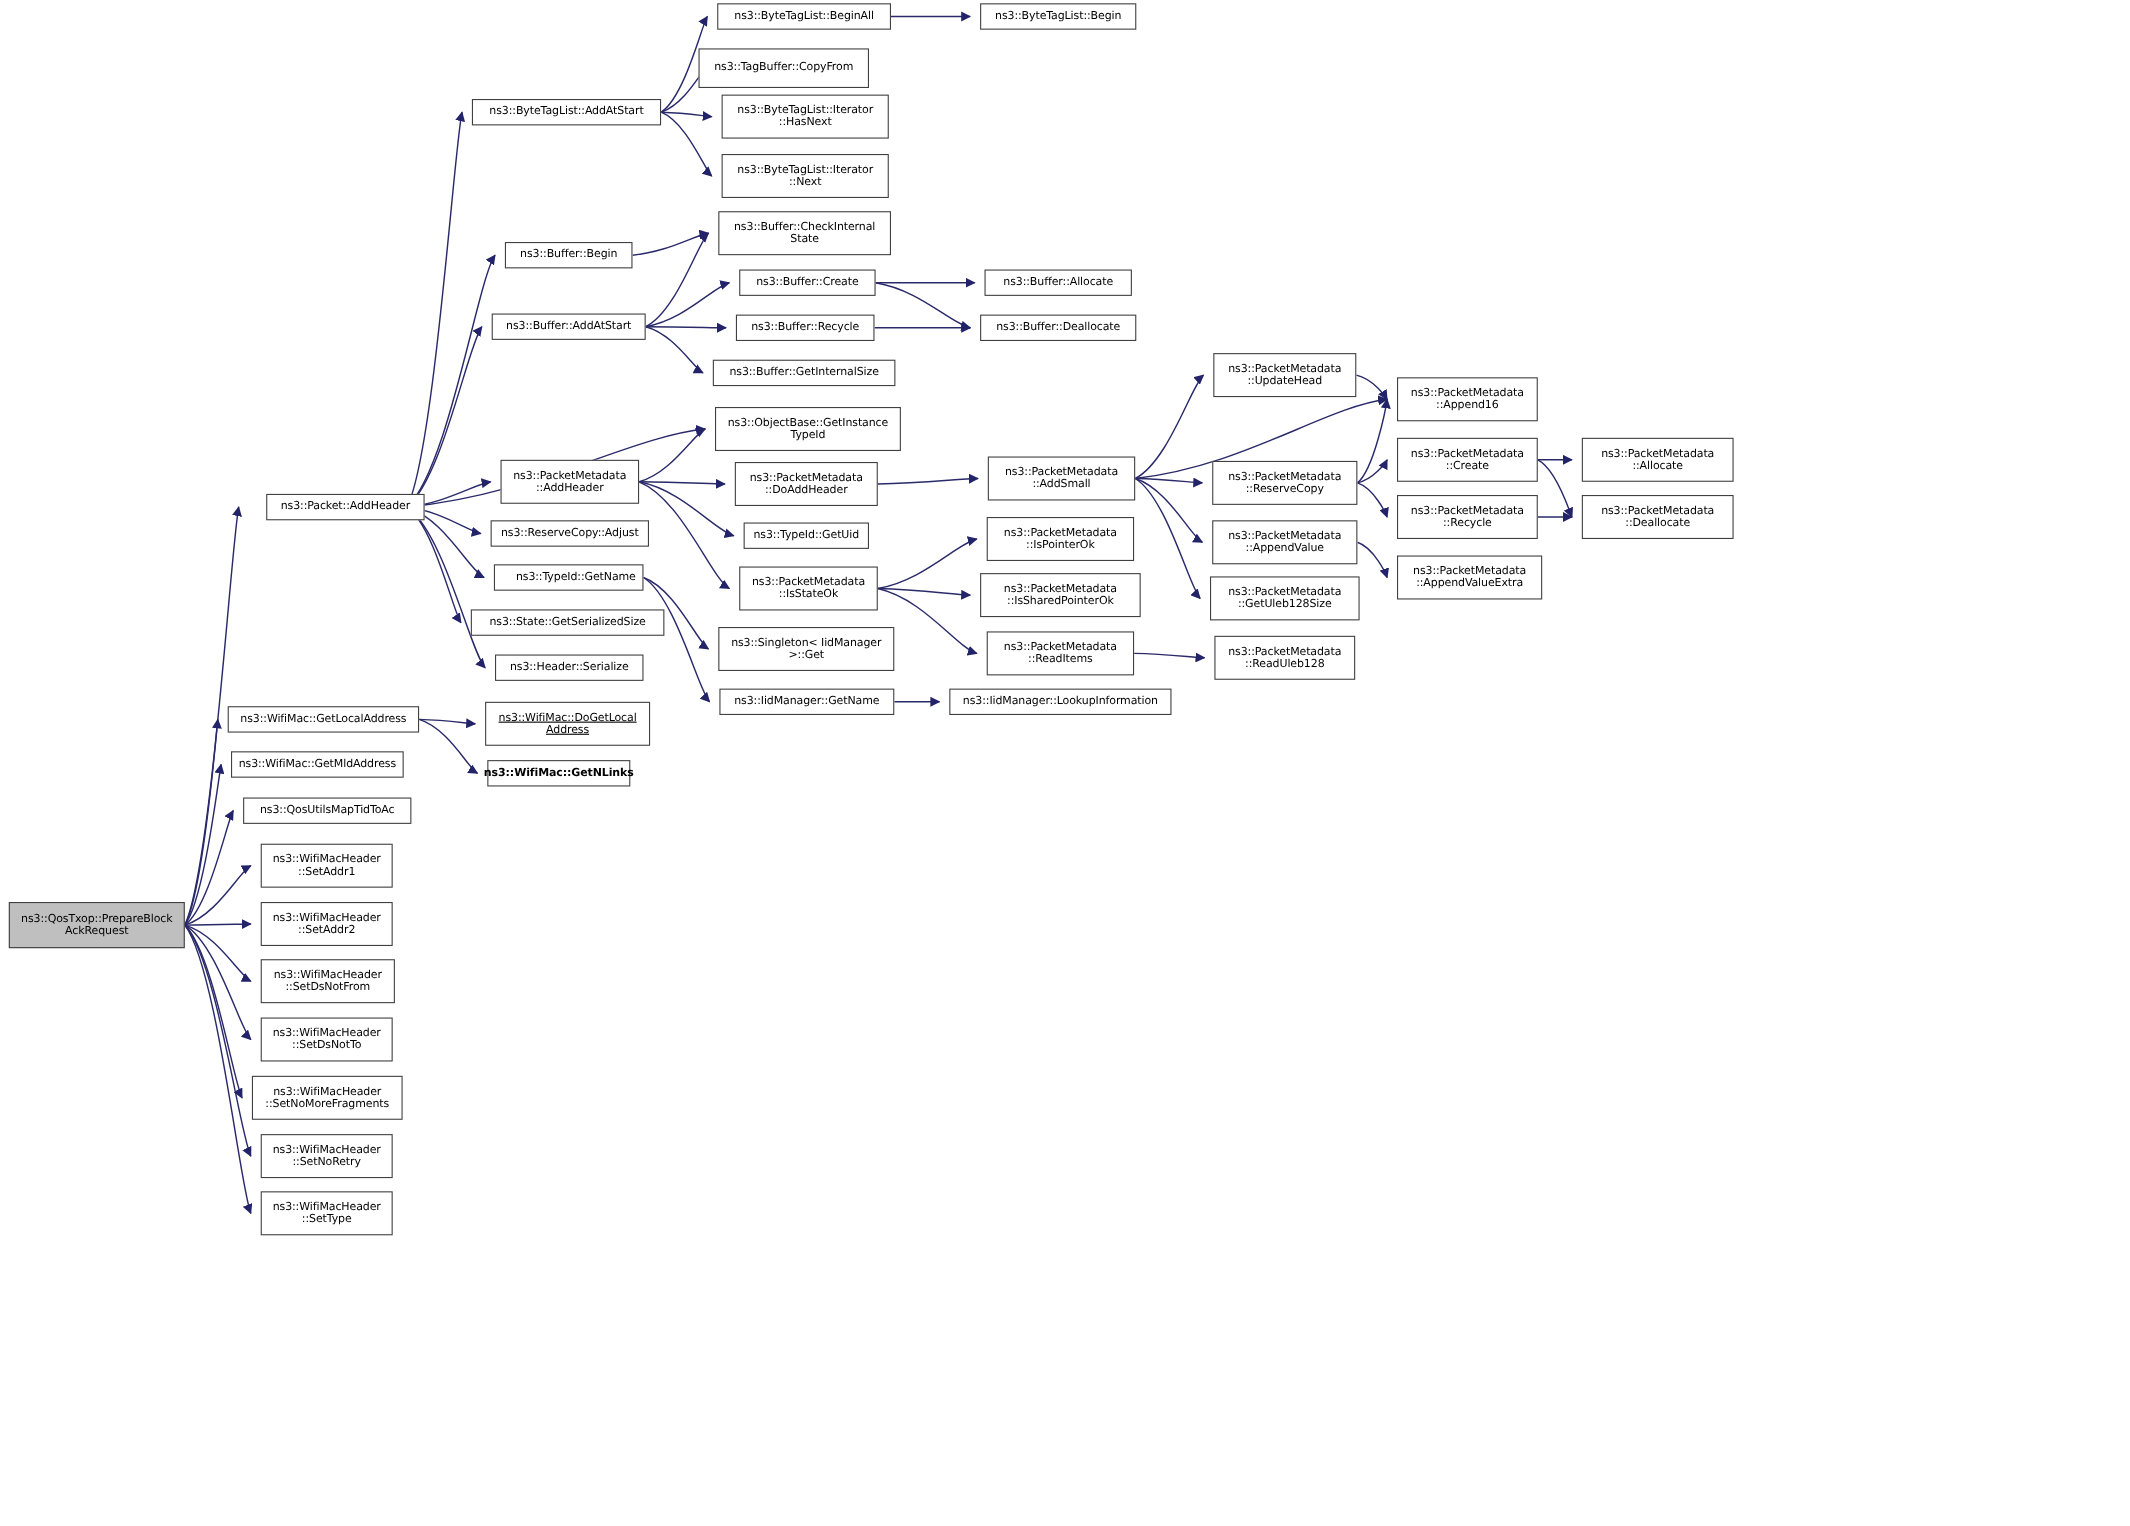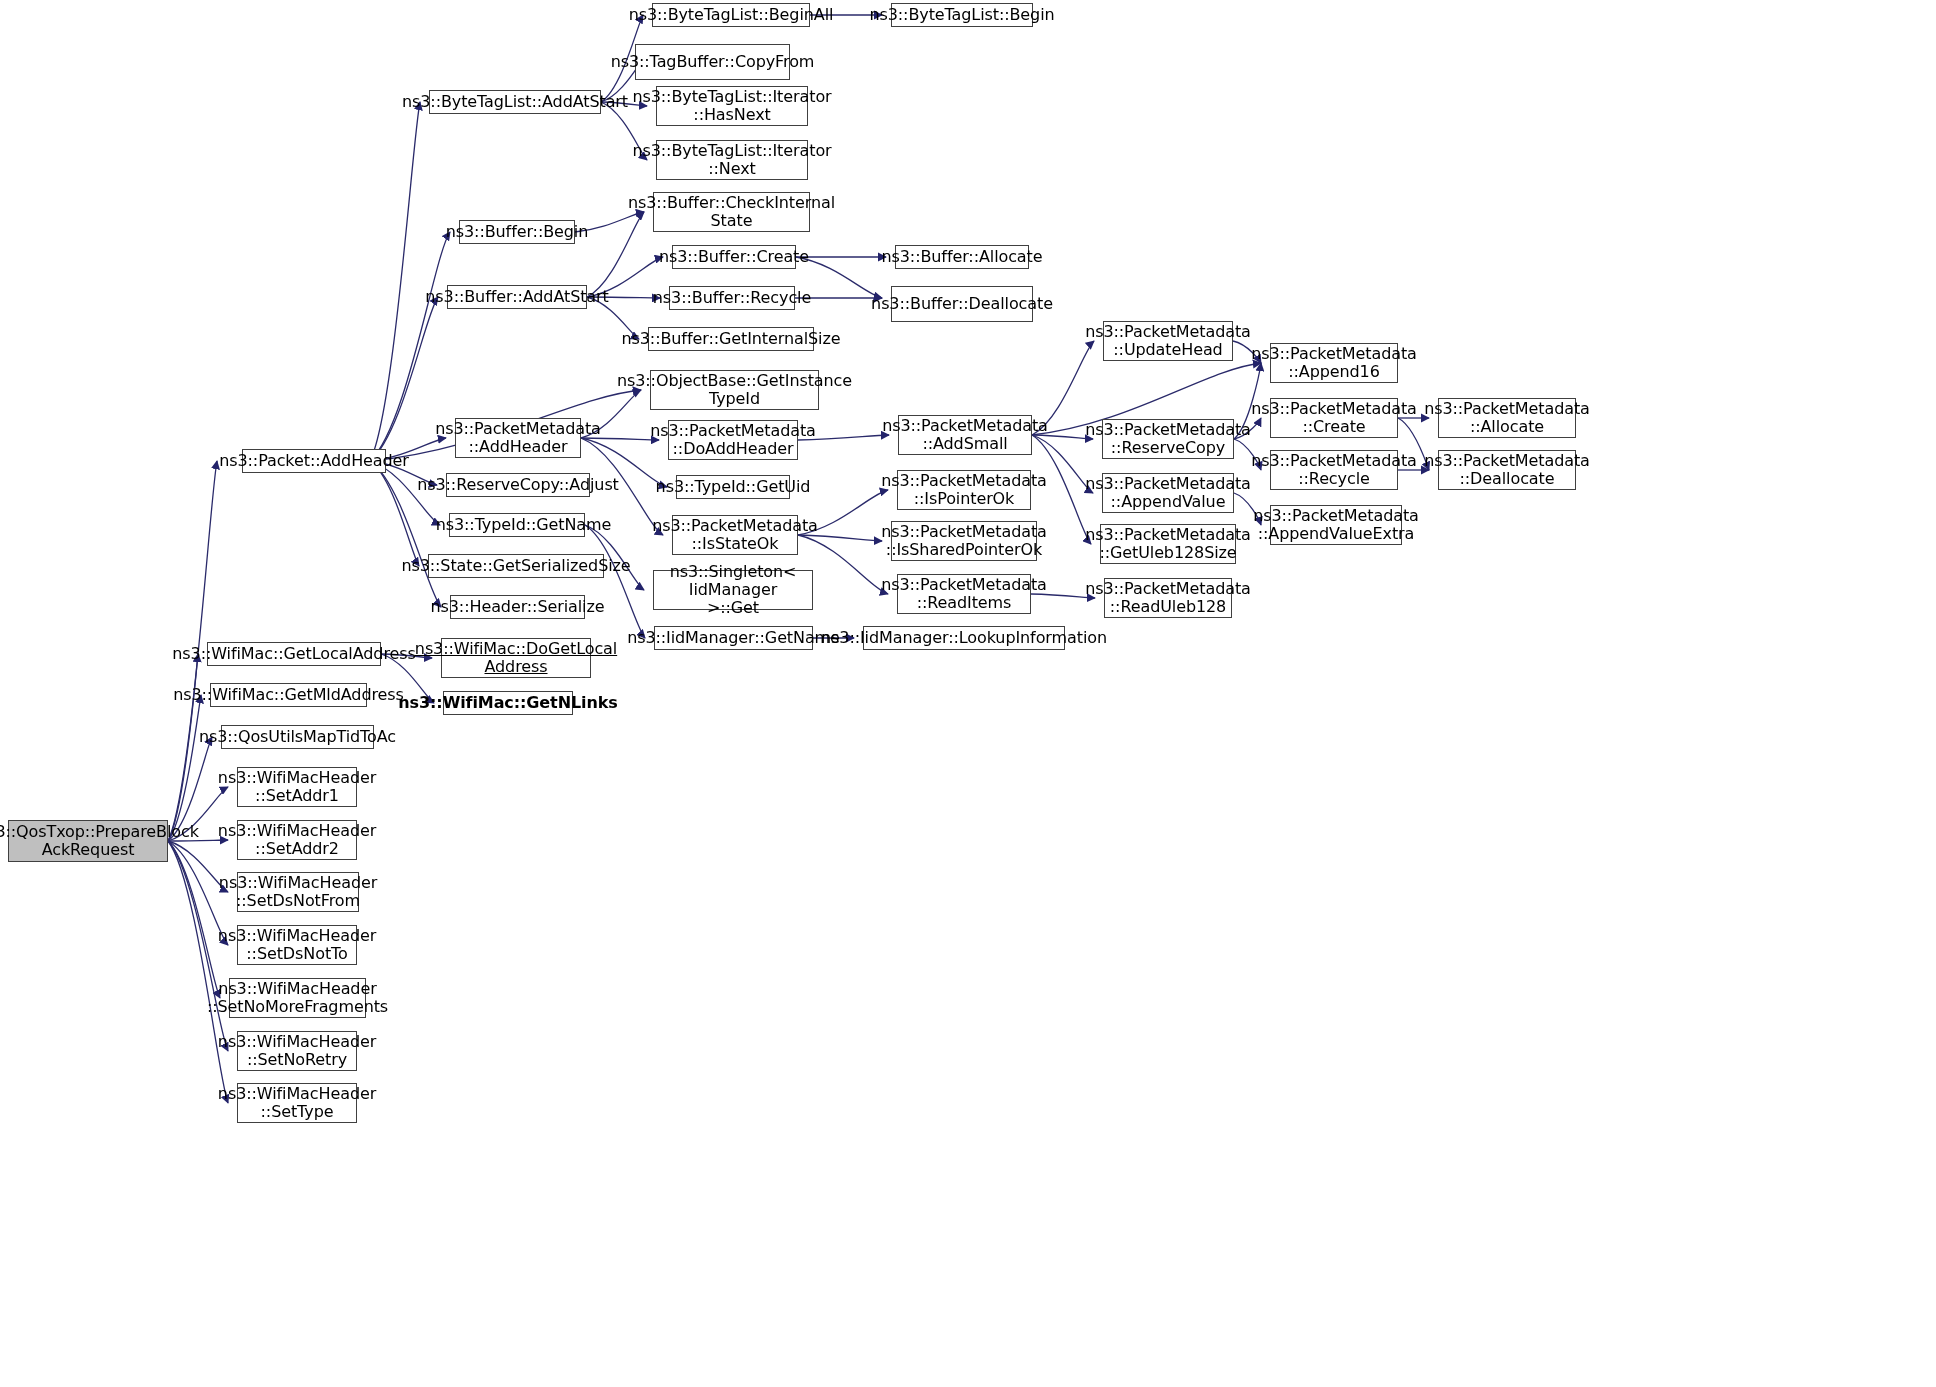--- a/index.html
+++ b/index.html
@@ -25,21 +25,21 @@
   .node {
     position: absolute;
     box-sizing: border-box;
     border: 1px solid #404040;
     background: #ffffff;
     color: #000000;
     display: flex;
     align-items: center;
     justify-content: center;
     text-align: center;
-    font-size: 16px;
+    font-size: 10px;
     line-height: 1.12;
     letter-spacing: -0.1px;
     white-space: pre-line;
     padding: 0 4px;
     cursor: pointer;
   }
   .node.root {
     background: #bfbfbf;
     border: 1px solid #404040;
   }
@@ -129,21 +129,21 @@
 ::HasNext</div>
       <div class="node" style="left: 656px; top: 140px; width: 152px; height: 40px;">ns3::ByteTagList::Iterator
 ::Next</div>
       <div class="node" style="left: 459px; top: 220px; width: 116px; height: 24px;">ns3::Buffer::Begin</div>
       <div class="node" style="left: 653px; top: 192px; width: 157px; height: 40px;">ns3::Buffer::CheckInternal
 State</div>
       <div class="node" style="left: 447px; top: 285px; width: 140px; height: 24px;">ns3::Buffer::AddAtStart</div>
       <div class="node" style="left: 672px; top: 245px; width: 124px; height: 24px;">ns3::Buffer::Create</div>
       <div class="node" style="left: 895px; top: 245px; width: 134px; height: 24px;">ns3::Buffer::Allocate</div>
       <div class="node" style="left: 669px; top: 286px; width: 126px; height: 24px;">ns3::Buffer::Recycle</div>
-      <div class="node" style="left: 891px; top: 286px; width: 142px; height: 36px;">ns3::Buffer::Deallocate</div>
+      <div class="node" style="left: 891px; top: 286px; width: 142px; height: 24px;">ns3::Buffer::Deallocate</div>
       <div class="node" style="left: 648px; top: 327px; width: 166px; height: 24px;">ns3::Buffer::GetInternalSize</div>
       <div class="node" style="left: 650px; top: 370px; width: 169px; height: 40px;">ns3::ObjectBase::GetInstance
 TypeId</div>
       <div class="node" style="left: 455px; top: 418px; width: 126px; height: 40px;">ns3::PacketMetadata
 ::AddHeader</div>
       <div class="node" style="left: 668px; top: 420px; width: 130px; height: 40px;">ns3::PacketMetadata
 ::DoAddHeader</div>
       <div class="node" style="left: 676px; top: 475px; width: 114px; height: 24px;">ns3::TypeId::GetUid</div>
       <div class="node" style="left: 446px; top: 473px; width: 144px; height: 24px;">ns3::ReserveCopy::Adjust</div>
       <div class="node" style="left: 449px; top: 513px; width: 136px; height: 24px; padding-left: 17px;">ns3::TypeId::GetName</div>

